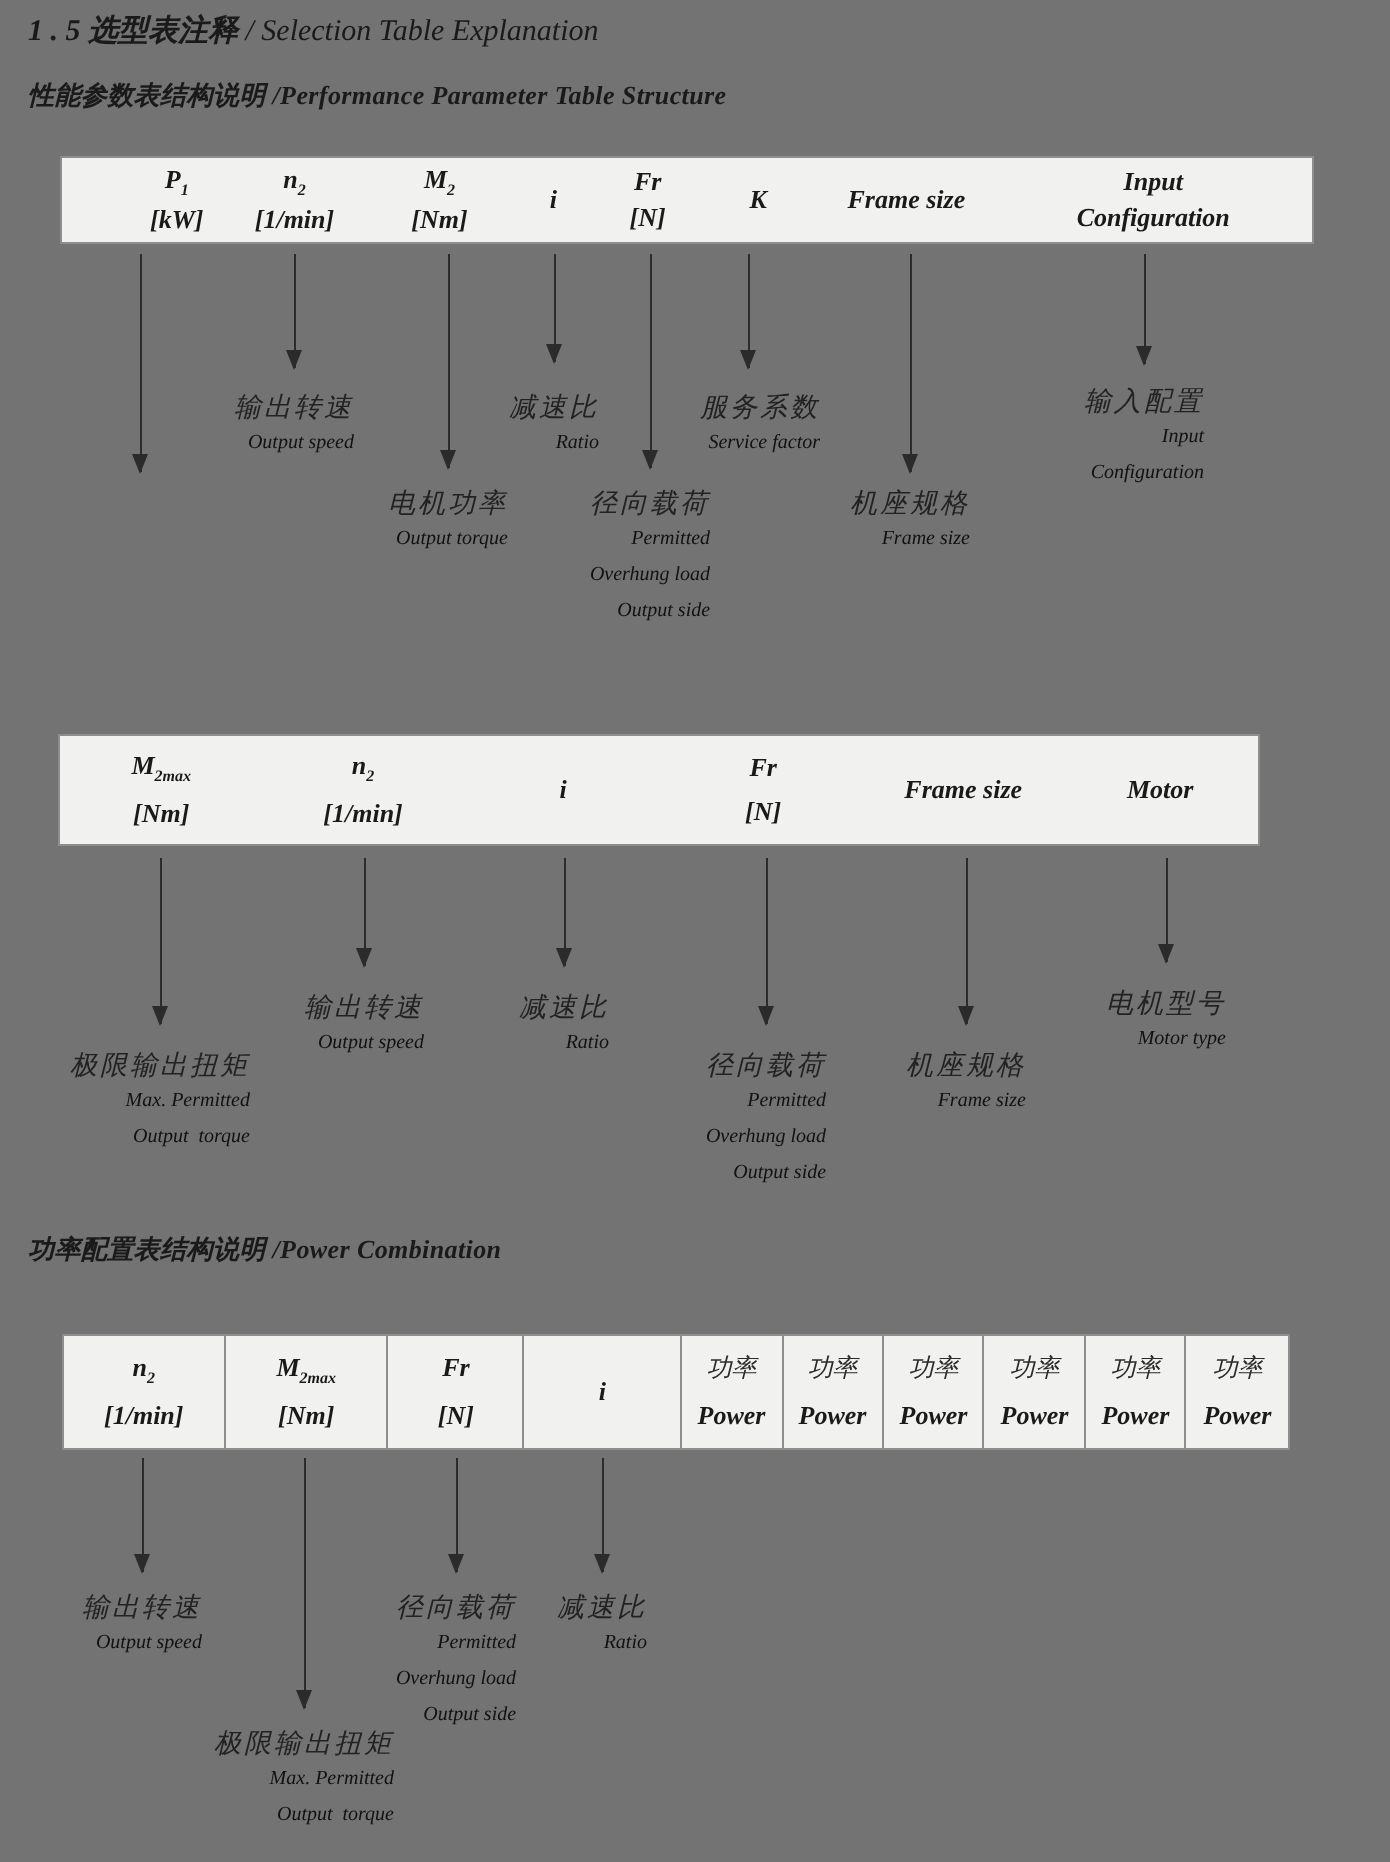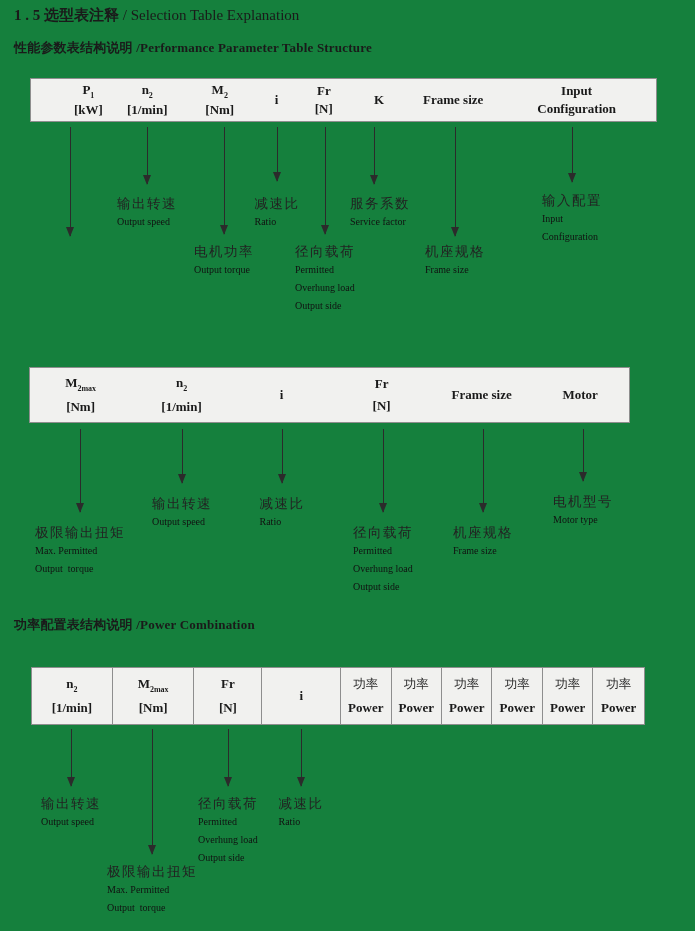--- a/index.html
+++ b/index.html
@@ -1,18 +1,18 @@
 <!DOCTYPE html>
 <html><head>
 <meta charset="utf-8">
 <style>
   html,body{margin:0;padding:0;background:#ffffff;}
   .page{
-    position:relative;width:695px;height:931px;background:#15803d;overflow:hidden;
-    font-family:"Liberation Serif",serif;color:#1a1a1a;
+    position:relative;width:695px;height:931px;background:#737373;overflow:hidden;
+    font-family:"Liberation Serif",serif;color:#1a1a1a;font-style:italic;
   }
   .heading{position:absolute;left:14px;top:6px;font-size:15px;white-space:nowrap;}
   .heading .cn{font-weight:bold;}
   .heading .en{font-weight:normal;}
   .sec-title{
     position:absolute;font-size:13px;font-weight:bold;white-space:nowrap;
     font-family:"Liberation Serif",serif;letter-spacing:0.2px;
   }
   .tbl{
     position:absolute;display:flex;box-sizing:border-box;
@@ -26,21 +26,21 @@
   .cell sub{font-size:8px;line-height:6px;}
   .tbl3 .cell{border-right:1px solid #8e8e8e;}
   .tbl3 .cell:last-child{border-right:none;}
   .cell .cn-small{font-weight:normal;font-size:12.5px;font-family:"Liberation Sans","DejaVu Sans",sans-serif;color:#2a2a2a;}
   .arrow{position:absolute;width:0;border-left:1.4px solid #2b2b2b;}
   .arrow::after{
     content:"";position:absolute;bottom:-1px;left:-5.2px;width:0;height:0;
     border-left:4.5px solid transparent;border-right:4.5px solid transparent;
     border-top:10px solid #2b2b2b;
   }
-  .ann{position:absolute;transform:translateX(-50%);text-align:left;white-space:nowrap;}
+  .ann{position:absolute;transform:translateX(-50%);text-align:right;white-space:nowrap;}
   .ann .cn{
     font-size:13.5px;letter-spacing:1.5px;line-height:19px;color:#222;
     font-family:"Liberation Sans","DejaVu Sans",sans-serif;
   }
   .ann .en{font-size:10px;line-height:18px;color:#111;font-family:"Liberation Serif",serif;}
 </style>
 </head>
 <body>
 
 <div class="page">

